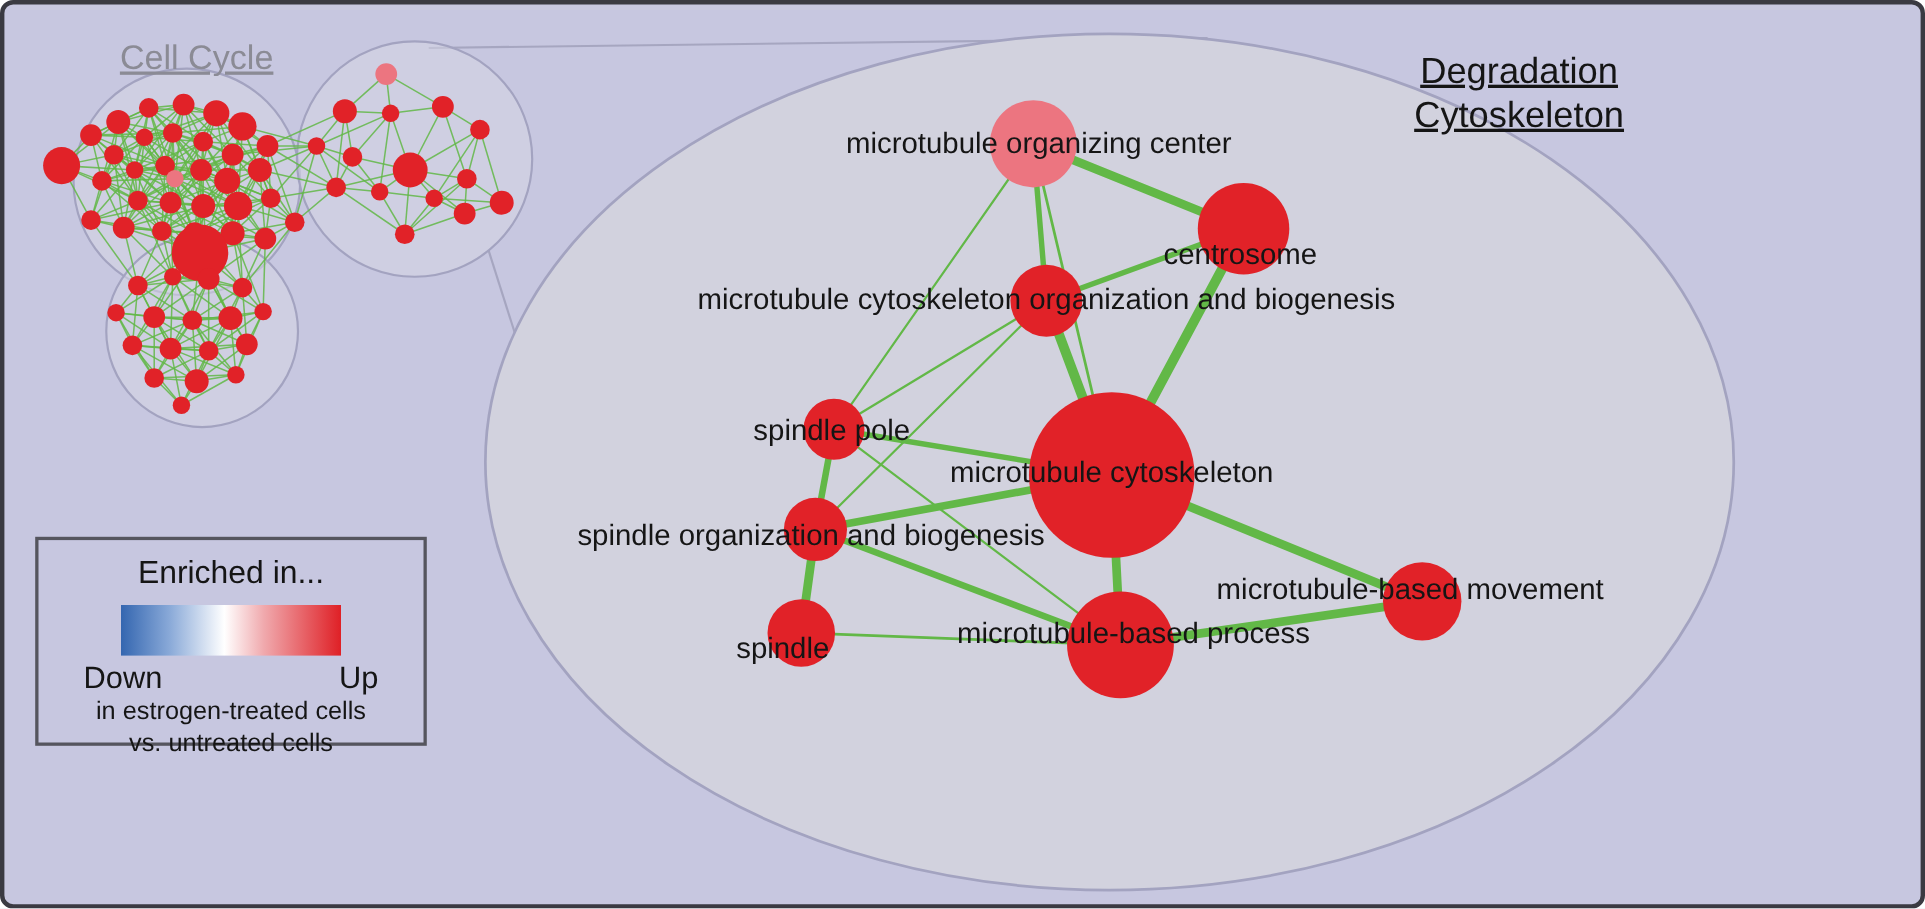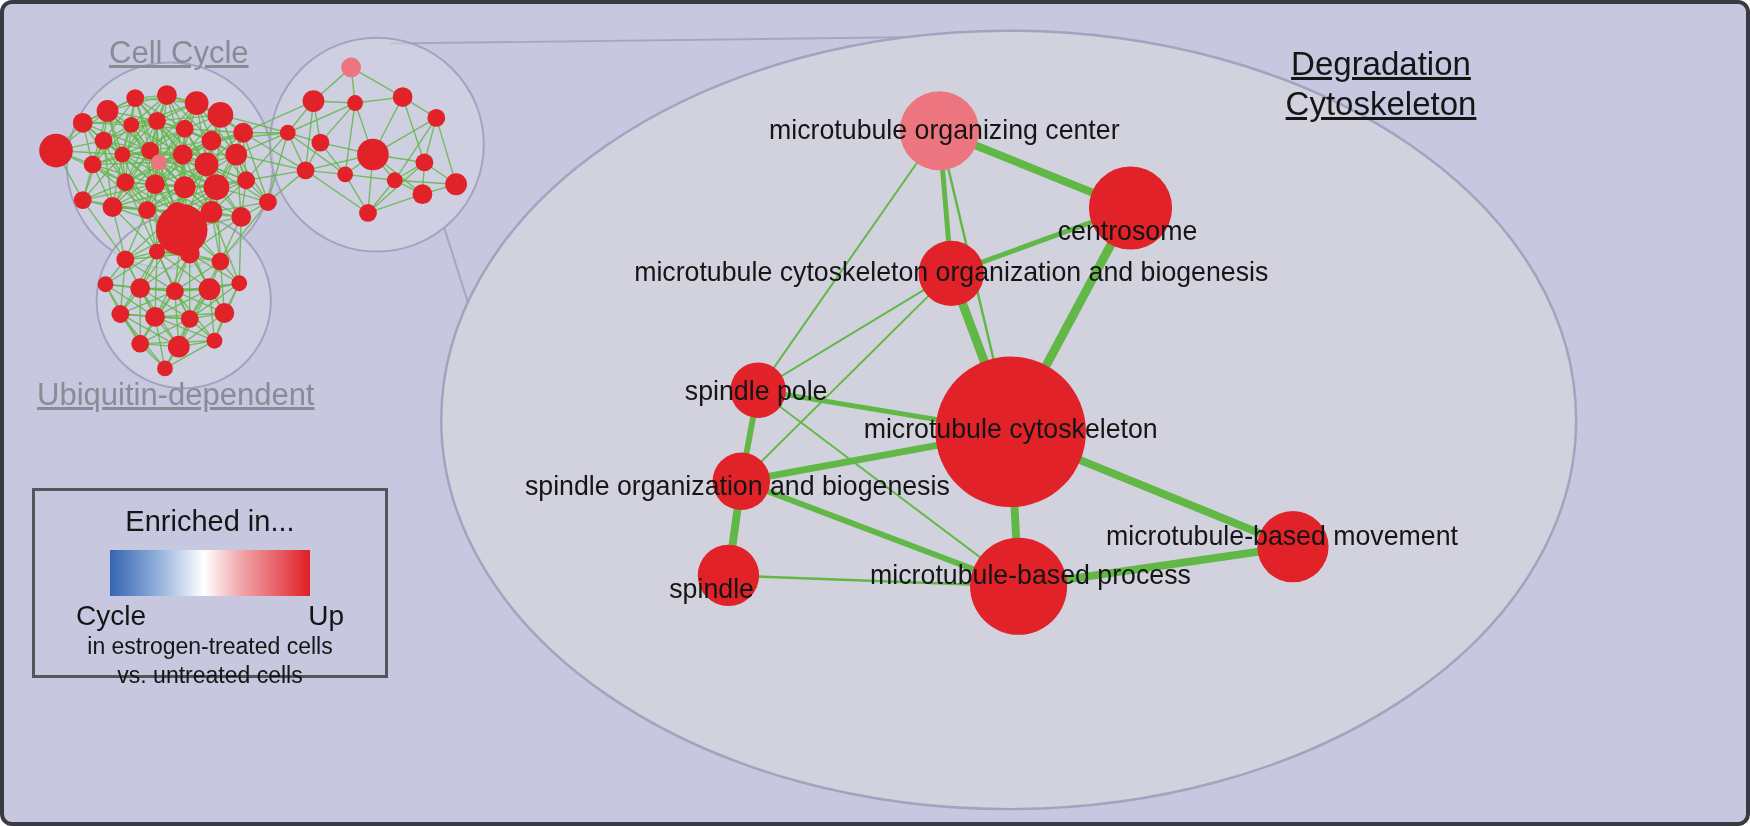--- a/index.html
+++ b/index.html
@@ -557,33 +557,32 @@
       <text x="1012" y="438" text-anchor="middle" font-size="27" fill="#151515">microtubule cytoskeleton</text>
       <text x="736" y="496" text-anchor="middle" font-size="27" fill="#151515">spindle organization and biogenesis</text>
       <text x="1286" y="546" text-anchor="middle" font-size="27" fill="#151515">microtubule-based movement</text>
       <text x="1032" y="586" text-anchor="middle" font-size="27" fill="#151515">microtubule-based process</text>
       <text x="710" y="600" text-anchor="middle" font-size="27" fill="#151515">spindle</text>
     </svg>
 
   <div class="lbl lbl-gray cellcycle">Cell Cycle</div>
 
   <div class="lbl lbl-gray ubi">
-    <div>Ubiquitin-dependent</div>
   </div>
 
   <div class="lbl lbl-black micro">
     <div>Degradation</div>
     <div>Cytoskeleton</div>
   </div>
 
   <div class="legend">
     <div class="legend-title">Enriched in...</div>
     <div class="legend-grad"></div>
     <div class="legend-row">
-      <span>Cycle</span>
+      <span>Down</span>
       <span>Up</span>
     </div>
     <div class="legend-cap">
       <div>in estrogen-treated cells</div>
       <div>vs. untreated cells</div>
     </div>
   </div>
 
 </div>
 

